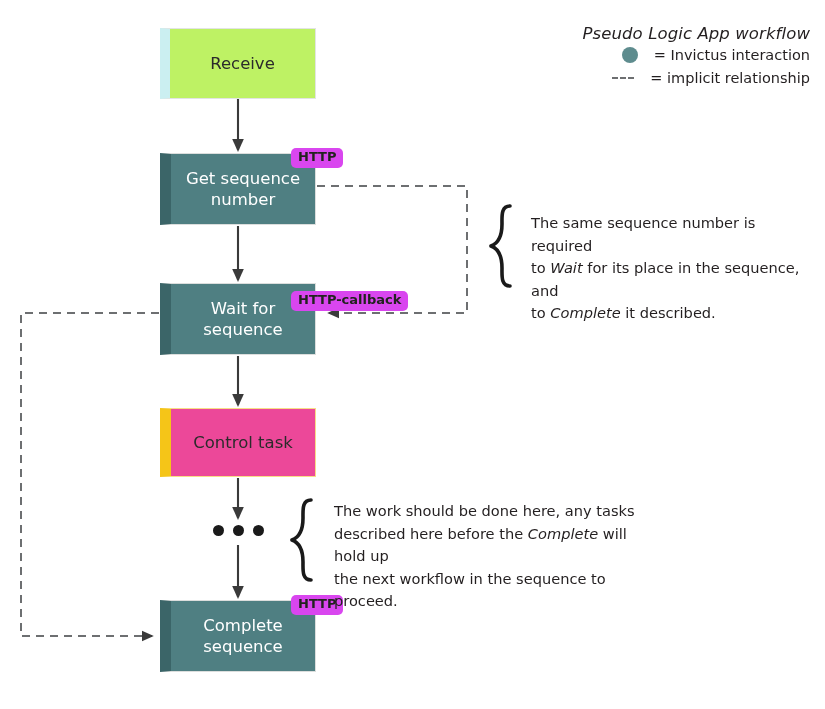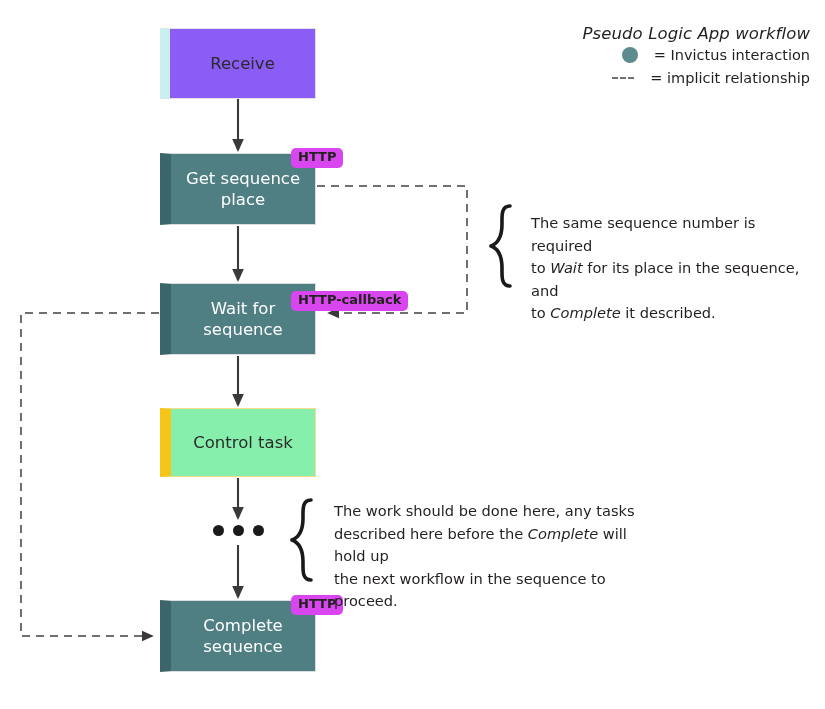--- a/index.html
+++ b/index.html
@@ -46,21 +46,21 @@
     display: block;
     padding: 0 8px;
     white-space: pre-line;
   }
 
   .node-receive {
     left: 160px;
     top: 28px;
     width: 156px;
     height: 71px;
-    background: #8b5cf6;
+    background: #bef264;
     border: 1px solid #e2e4e3;
     border-left: 10px solid #cbeff1;
     font-size: 16.5px;
     color: #2b2b2b;
   }
 
   .node-teal {
     background: #4f7f82;
     border: 1px solid #dcdedd;
     border-left: 11px solid #3b6568;
@@ -70,21 +70,21 @@
 
   .node-get   { left: 160px; top: 153px; width: 156px; height: 72px; }
   .node-wait  { left: 160px; top: 283px; width: 156px; height: 72px; }
   .node-complete { left: 160px; top: 600px; width: 156px; height: 72px; }
 
   .node-control {
     left: 160px;
     top: 408px;
     width: 156px;
     height: 69px;
-    background: #86efac;
+    background: #ec4899;
     border: 1px solid #f7dd87;
     border-left: 11px solid #f5c518;
     color: #2b2b2b;
     font-size: 16.5px;
   }
 
   
   .badge {
     position: absolute;
     background: #d946ef;
@@ -202,21 +202,21 @@
 
     <path d="M 159 313 L 21 313 L 21 636 L 152 636" stroke="#6d6f71" stroke-width="2" fill="none" stroke-dasharray="8 6" marker-end="url(#arrow-dashed)"></path>
   </svg>
 
   <div class="node node-receive">
     <span class="node-label">Receive</span>
   </div>
 
   <div class="node node-teal node-get">
     <span class="node-label">Get sequence
-place</span>
+number</span>
   </div>
 
   <div class="node node-teal node-wait">
     <span class="node-label">Wait for
 sequence</span>
   </div>
 
   <div class="node node-control">
     <span class="node-label">Control task</span>
   </div>

